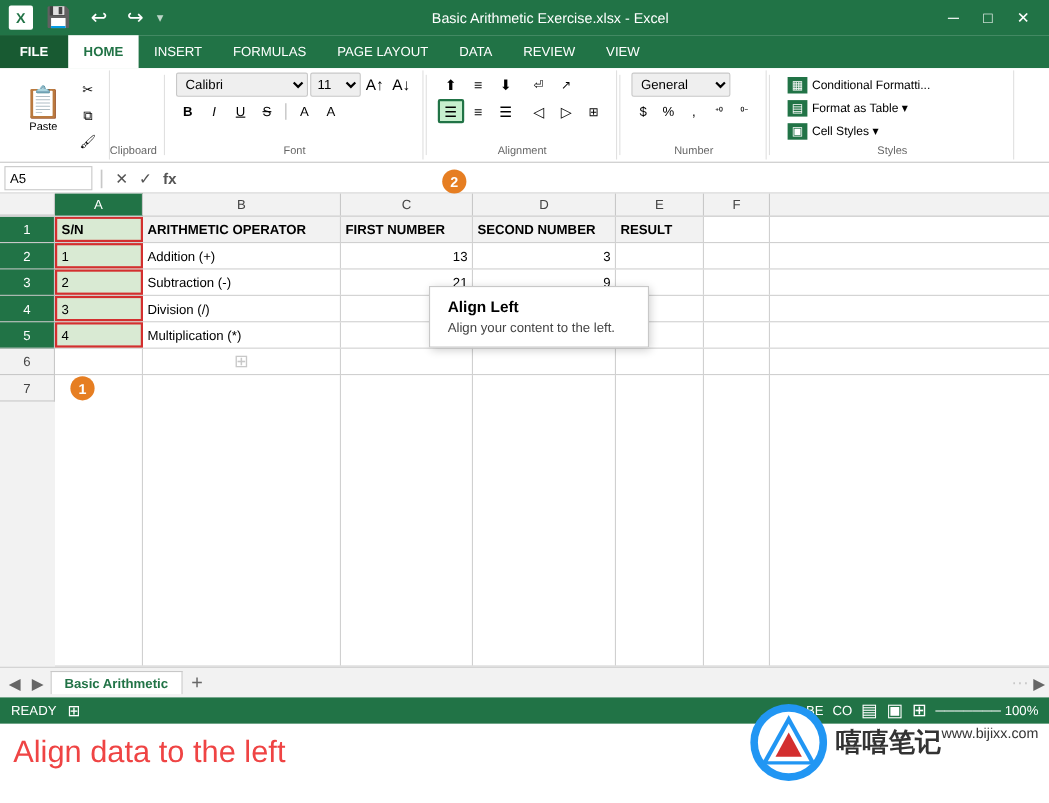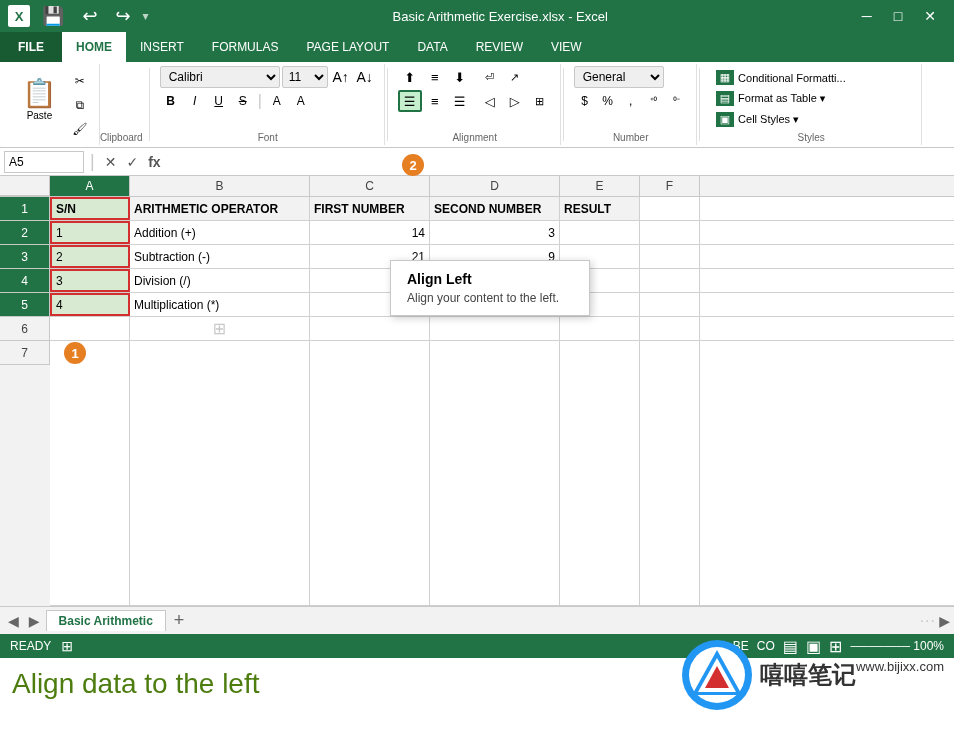--- a/index.html
+++ b/index.html
@@ -315,21 +315,21 @@
       gap: 10px;
     }
     .status-right { margin-left: auto; display: flex; align-items: center; gap: 8px; }
 
     
     .bottom-text {
       background: #fff;
       padding: 8px 12px;
       font-size: 28px;
       font-weight: 400;
-      color: #4d7c0f;
+      color: #ef4444;
       height: 52px;
       display: flex;
       align-items: center;
     }
 
     
     .highlighted-btn {
       background: #c6efce !important;
       border: 2px solid #217346 !important;
     }
@@ -523,21 +523,21 @@
         <div class="grid-cell col-b header-cell">ARITHMETIC OPERATOR</div>
         <div class="grid-cell col-c header-cell">FIRST NUMBER</div>
         <div class="grid-cell col-d header-cell">SECOND NUMBER</div>
         <div class="grid-cell col-e header-cell">RESULT</div>
         <div class="grid-cell col-f"></div>
       </div>
 
       <div class="grid-row">
         <div class="grid-cell col-a selected-col-a" style="border:2px solid #d32f2f;">1</div>
         <div class="grid-cell col-b">Addition (+)</div>
-        <div class="grid-cell col-c num-cell">14</div>
+        <div class="grid-cell col-c num-cell">13</div>
         <div class="grid-cell col-d num-cell">3</div>
         <div class="grid-cell col-e"></div>
         <div class="grid-cell col-f"></div>
       </div>
 
       <div class="grid-row">
         <div class="grid-cell col-a selected-col-a" style="border:2px solid #d32f2f;">2</div>
         <div class="grid-cell col-b">Subtraction (-)</div>
         <div class="grid-cell col-c num-cell">21</div>
         <div class="grid-cell col-d num-cell">9</div>

